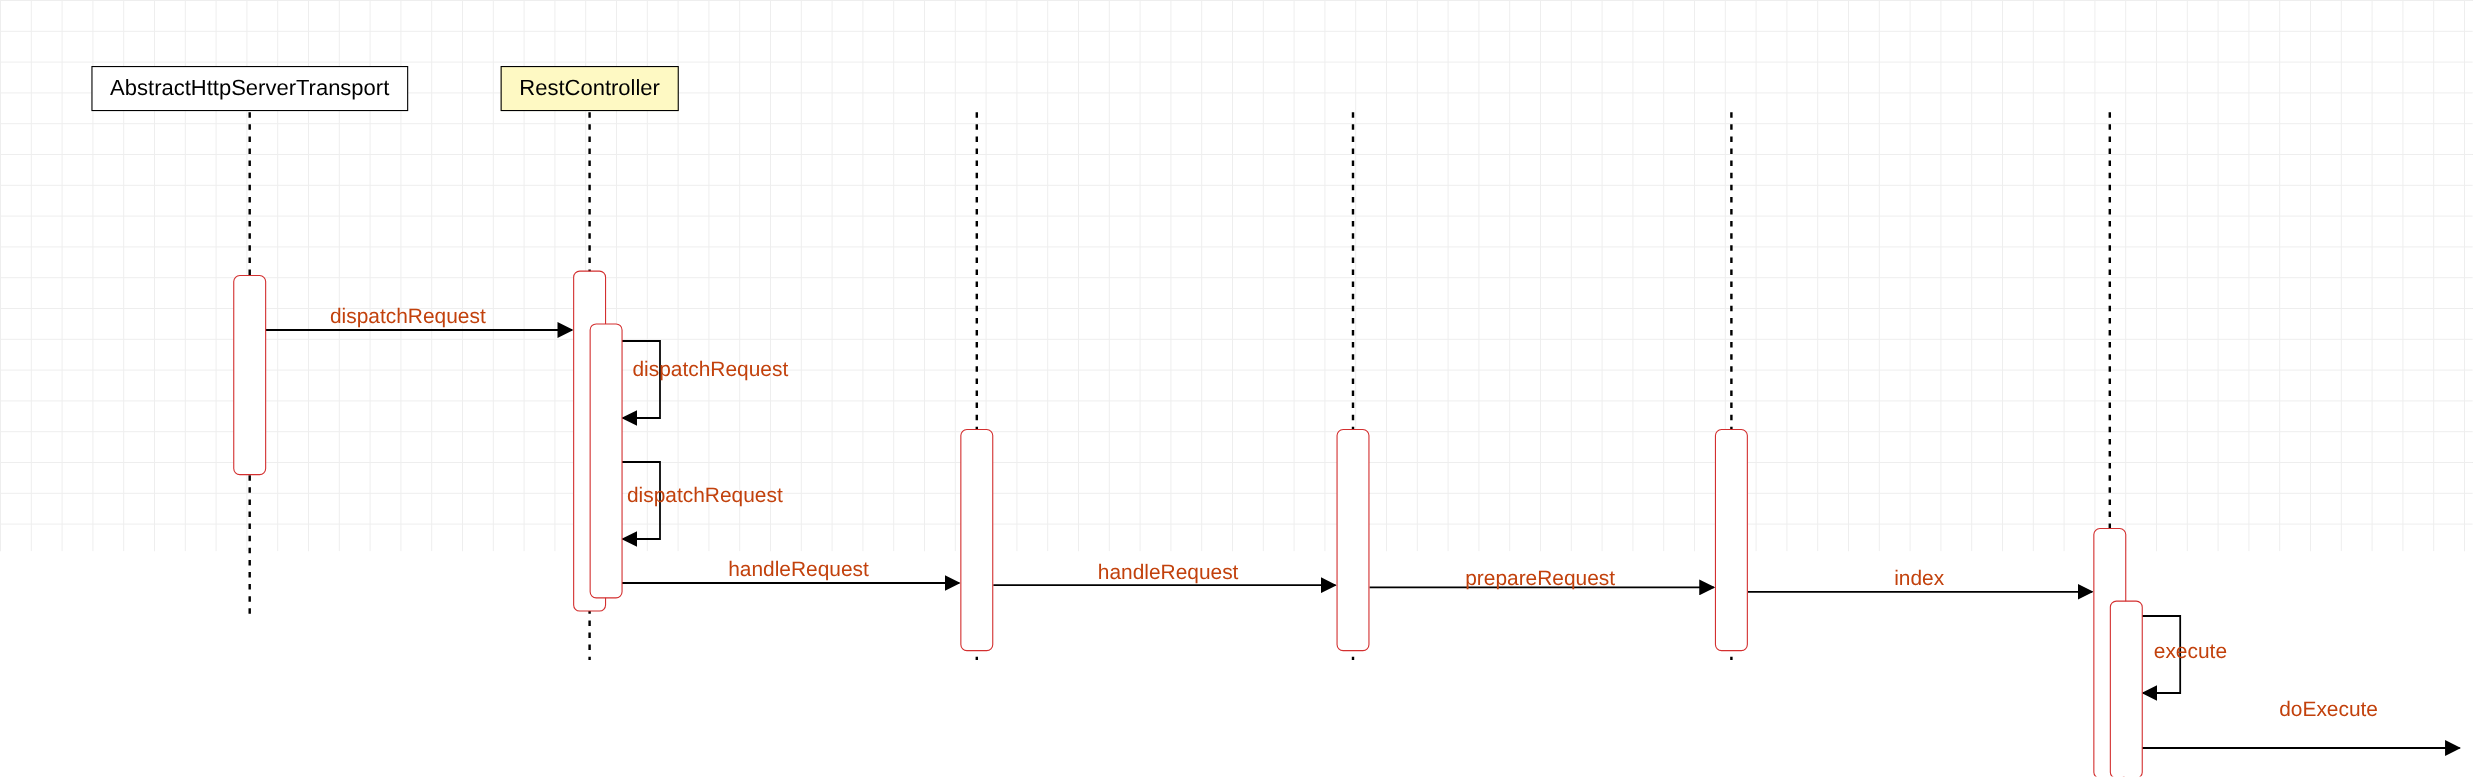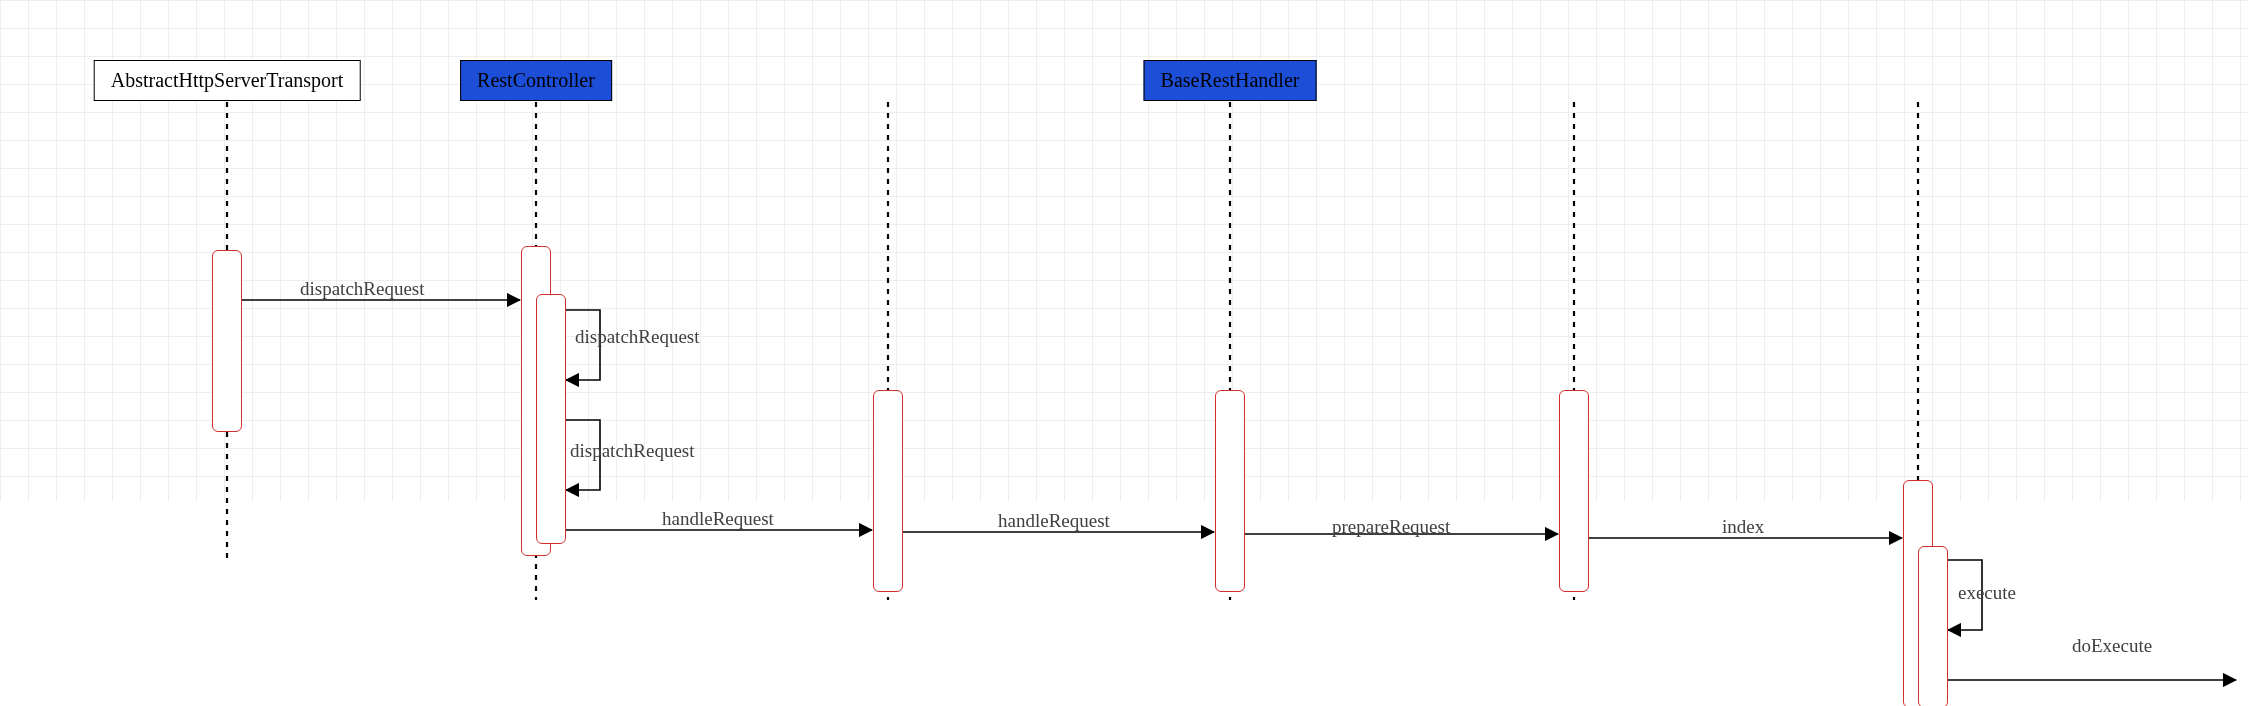--- a/index.html
+++ b/index.html
@@ -20,58 +20,57 @@
       linear-gradient(to right, #ddd 1px, transparent 1px),
       linear-gradient(to bottom, #ddd 1px, transparent 1px);
     background-size: 28px 28px, 28px 28px, 140px 140px, 140px 140px;
     background-position: 0 0, 0 0, 0 0, 0 0;
     z-index: 0;
   }
   .canvas {
     position: relative;
     width: 2248px;
     height: 501px;
-    font-family: Liberation Serif, serif;
   }
   svg.lines {
     position: absolute;
     inset: 0;
     z-index: 1;
     pointer-events: none;
   }
   
   .participant {
     position: absolute;
     top: 60px;
     border: 1.5px solid #000;
     padding: 8px 16px;
     font-size: 20px;
     background: #fff;
     z-index: 3;
     white-space: nowrap;
     transform: translateX(-50%);
   }
   .participant.yellow {
-    background: #1d4ed8;
+    background: #fef9c3;
   }
   
   .activation {
     position: absolute;
     border: 1.5px solid #d32f2f;
     border-radius: 6px;
     background: #fff;
     width: 28px;
     transform: translateX(-50%);
     z-index: 2;
   }
   
   .msg {
     position: absolute;
     font-size: 19px;
-    color: #404040;
+    color: #c2410c;
     z-index: 4;
     white-space: nowrap;
   }
 </style>
 </head>
 <body>
 
 <div class="canvas">
   <div class="grid"></div>
 
@@ -107,23 +106,20 @@
 
     <line x1="1933" y1="680" x2="2236" y2="680" stroke="#000" stroke-width="1.6" marker-end="url(#arrow)"></line>
   </svg>
 
   <div class="participant" style="left:227px">
     <span>AbstractHttpServerTransport</span>
   </div>
   <div class="participant yellow" style="left:536px">
     <span>RestController</span>
   </div>
-  <div class="participant yellow" style="left:1230px">
-    <span>BaseRestHandler</span>
-  </div>
 
   <div class="activation" style="left:227px; top:250px; height:180px"></div>
   <div class="activation" style="left:536px; top:246px; height:308px"></div>
 
   <div class="activation" style="left:551px; top:294px; height:248px"></div>
   <div class="activation" style="left:888px; top:390px; height:200px"></div>
   <div class="activation" style="left:1230px; top:390px; height:200px"></div>
   <div class="activation" style="left:1574px; top:390px; height:200px"></div>
   <div class="activation" style="left:1918px; top:480px; height:226px"></div>
   <div class="activation" style="left:1933px; top:546px; height:160px"></div>

